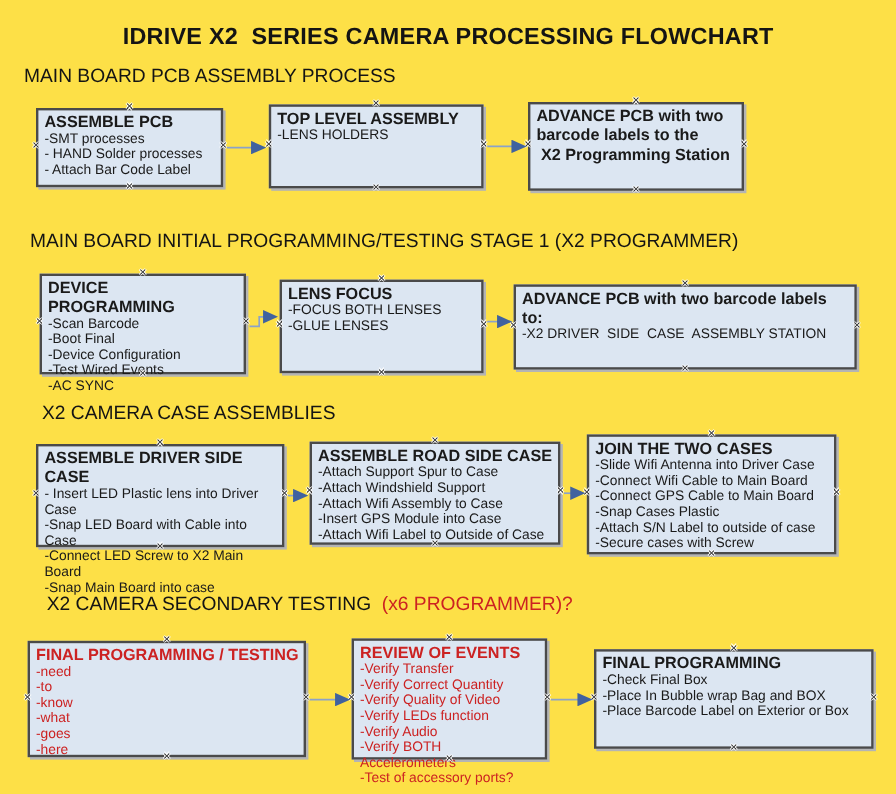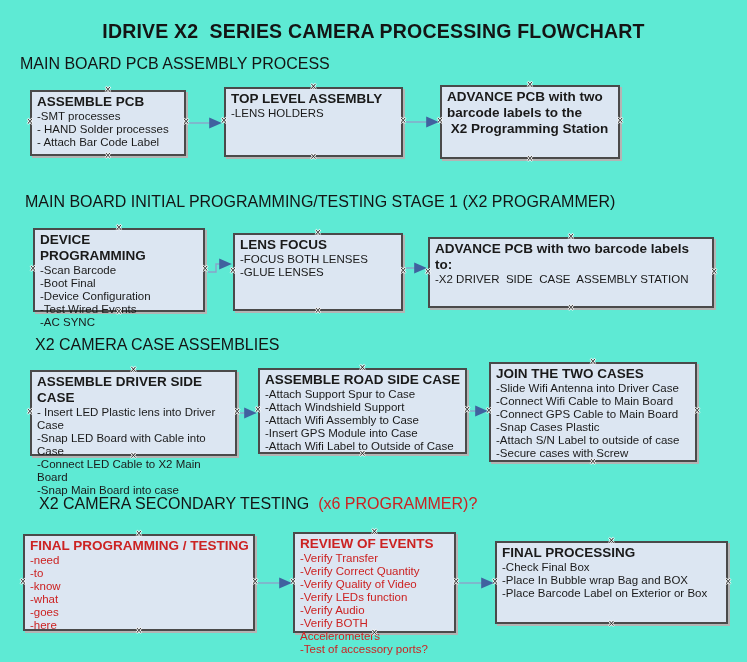--- a/index.html
+++ b/index.html
@@ -1,17 +1,17 @@
 <!DOCTYPE html>
 <html><head>
 <meta charset="utf-8">
 <style>
   html,body{margin:0;padding:0;background:#ffffff;}
   .canvas{
-    position:relative;width:747px;height:662px;background:#5eead4;
+    position:relative;width:747px;height:662px;background:#fde047;
     font-family:"Liberation Sans","DejaVu Sans",sans-serif;overflow:hidden;
   }
   .doc-title{
     position:absolute;top:20px;left:0;width:747px;text-align:center;
     font-size:19.5px;font-weight:bold;color:#141414;letter-spacing:.2px;
     white-space:pre-wrap;
   }
   .sec-heading{
     position:absolute;font-size:16px;font-weight:normal;color:#141414;white-space:pre-wrap;
   }
@@ -106,21 +106,21 @@
   <span class="cp cp-t">×</span>
       <span class="cp cp-b">×</span>
       <span class="cp cp-l">×</span>
       <span class="cp cp-r">×</span>
     </div>
 
   <div class="fc-box" style="left:30px;top:370px;width:207px;height:86px;">
     <div class="fc-title">ASSEMBLE DRIVER SIDE CASE</div>
     <div class="fc-line">- Insert LED Plastic lens into Driver Case</div>
     <div class="fc-line">-Snap LED Board with Cable into Case</div>
-    <div class="fc-line">-Connect LED Cable to X2 Main Board</div>
+    <div class="fc-line">-Connect LED Screw to X2 Main Board</div>
     <div class="fc-line">-Snap Main Board into case</div>
   <span class="cp cp-t">×</span>
       <span class="cp cp-b">×</span>
       <span class="cp cp-l">×</span>
       <span class="cp cp-r">×</span>
     </div>
   <div class="fc-box" style="left:258px;top:368px;width:209px;height:86px;">
     <div class="fc-title">ASSEMBLE ROAD SIDE CASE</div>
     <div class="fc-line">-Attach Support Spur to Case</div>
     <div class="fc-line">-Attach Windshield Support</div>
@@ -167,21 +167,21 @@
     <div class="fc-line">-Verify LEDs function</div>
     <div class="fc-line">-Verify Audio</div>
     <div class="fc-line">-Verify BOTH Accelerometers</div>
     <div class="fc-line">-Test of accessory ports?</div>
   <span class="cp cp-t">×</span>
       <span class="cp cp-b">×</span>
       <span class="cp cp-l">×</span>
       <span class="cp cp-r">×</span>
     </div>
   <div class="fc-box" style="left:495px;top:541px;width:233px;height:83px;">
-    <div class="fc-title">FINAL PROCESSING</div>
+    <div class="fc-title">FINAL PROGRAMMING</div>
     <div class="fc-line">-Check Final Box</div>
     <div class="fc-line">-Place In Bubble wrap Bag and BOX</div>
     <div class="fc-line">-Place Barcode Label on Exterior or Box</div>
   <span class="cp cp-t">×</span>
       <span class="cp cp-b">×</span>
       <span class="cp cp-l">×</span>
       <span class="cp cp-r">×</span>
     </div>
 
   <svg class="arrows" width="747" height="662" viewBox="0 0 747 662">

